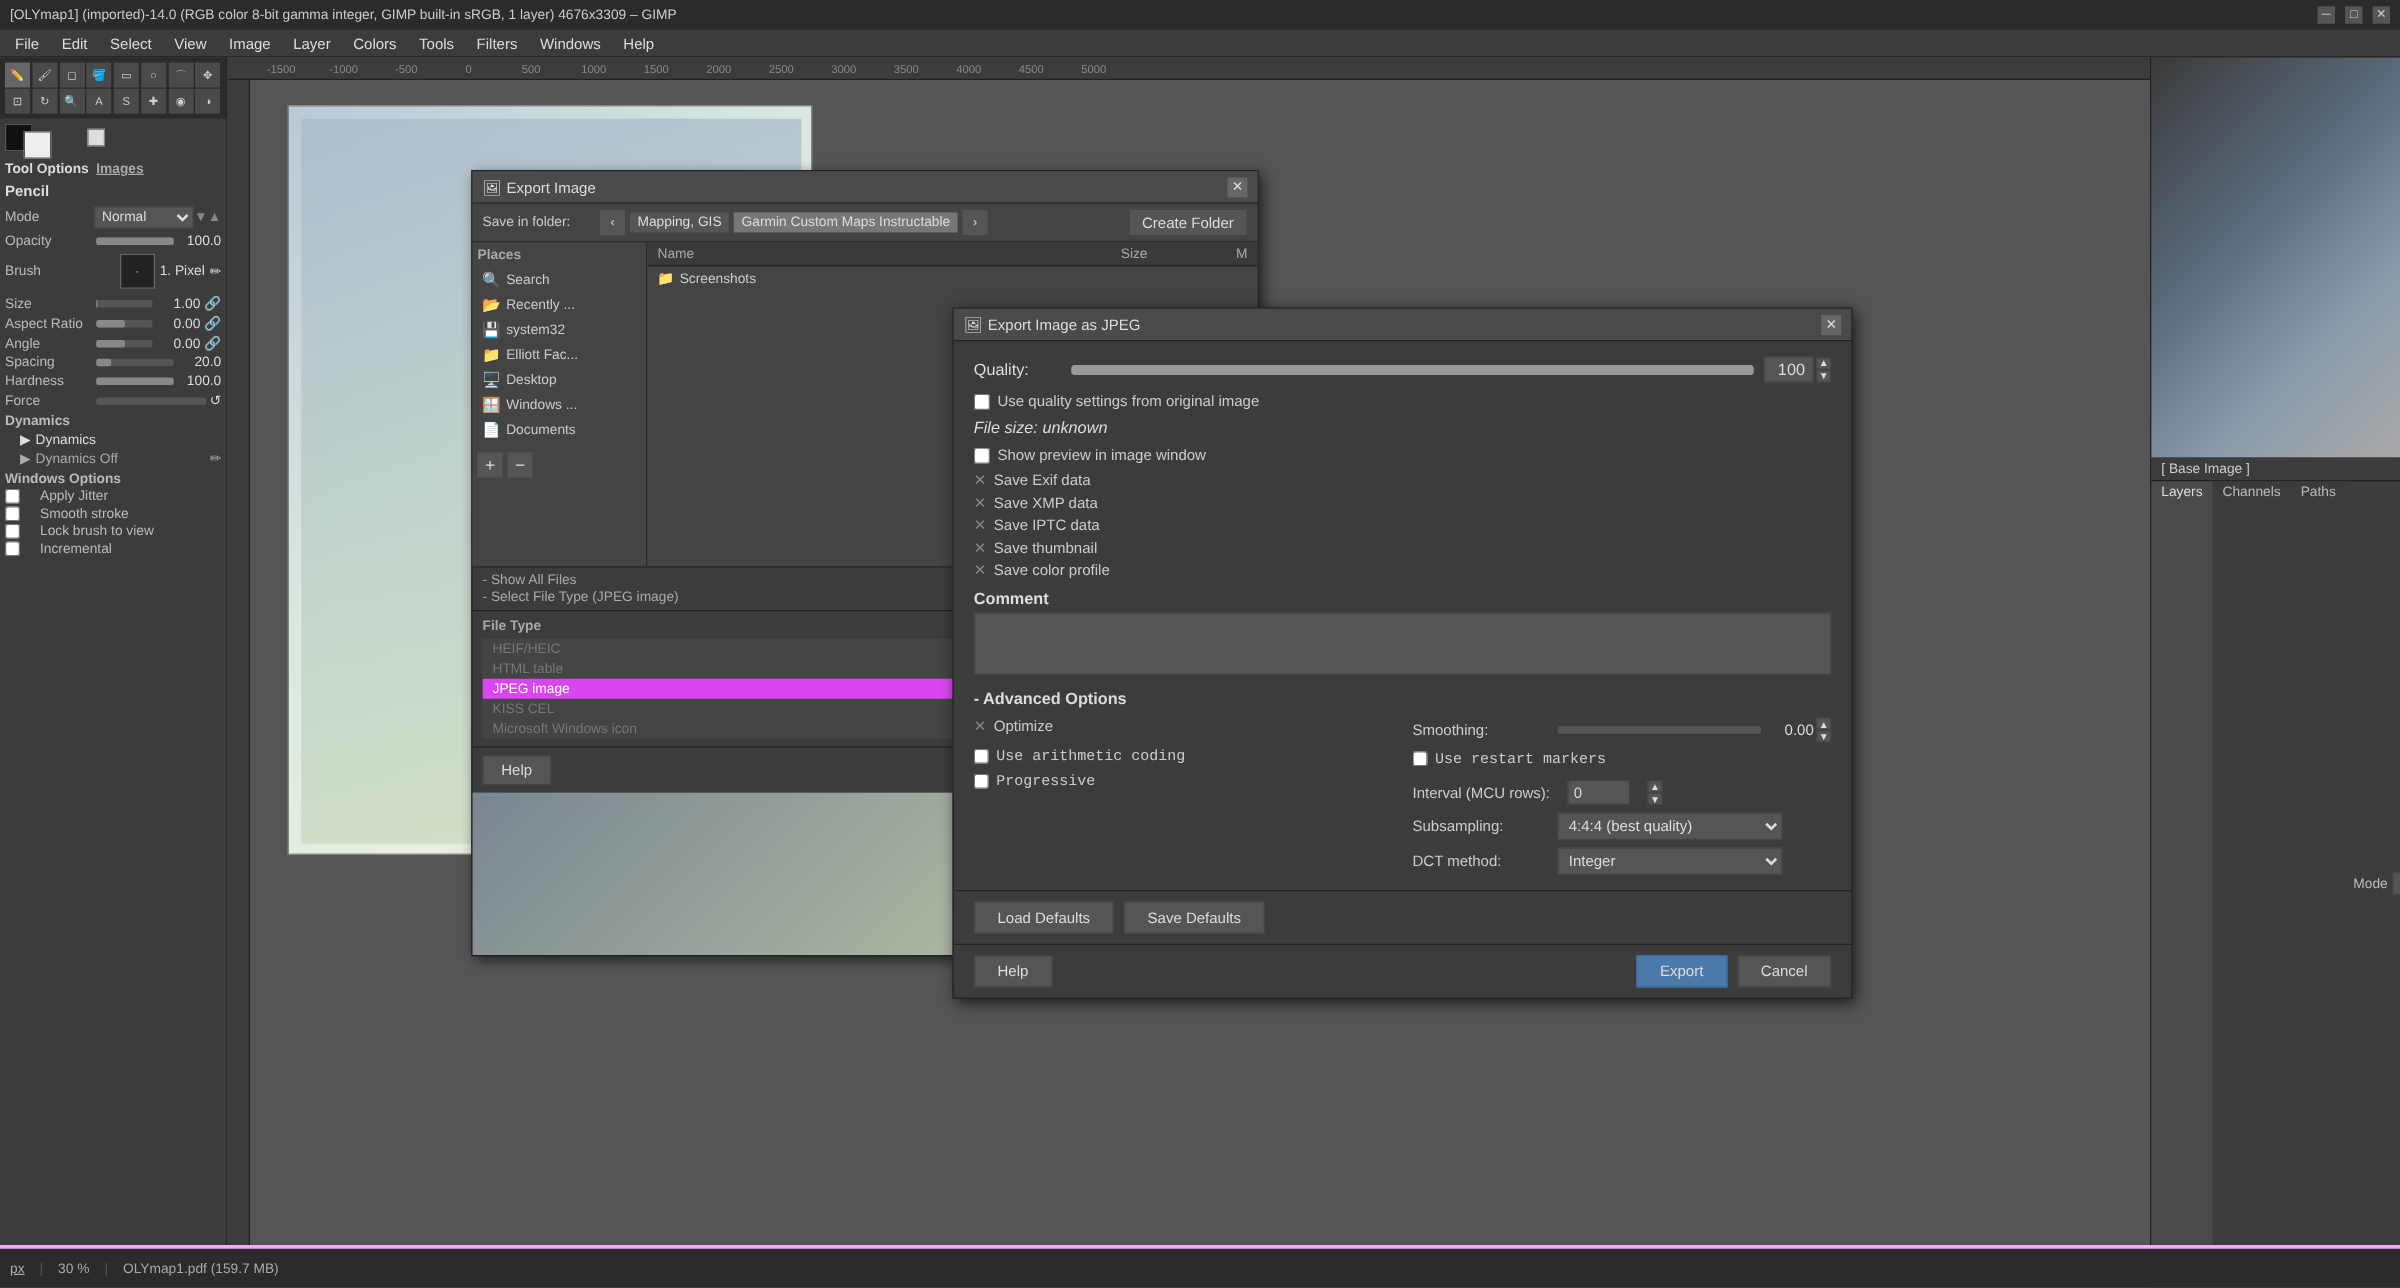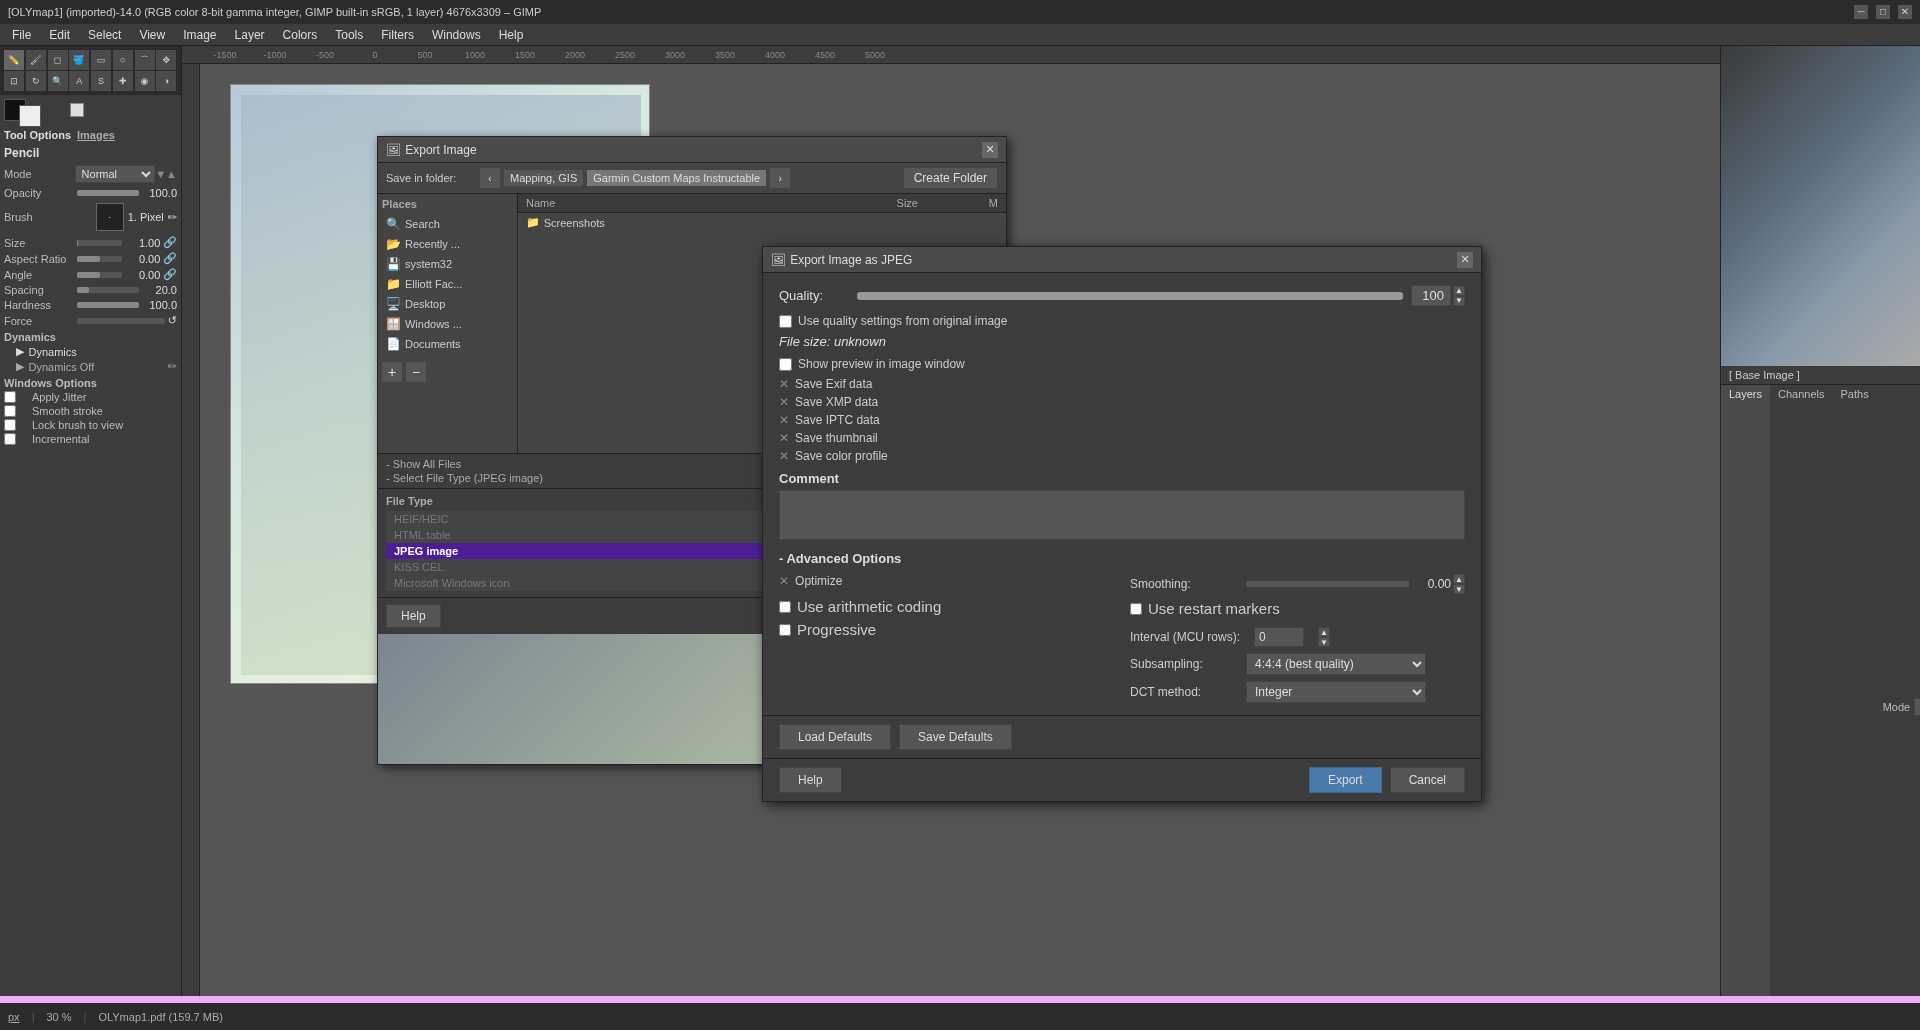--- a/index.html
+++ b/index.html
@@ -384,21 +384,21 @@
       margin-bottom: 4px;
     }
     .file-type-list {
       max-height: 120px; overflow-y: auto;
       background: #444;
     }
     .file-type-item {
       padding: 2px 8px; font-size: 11px; color: #ccc;
       cursor: pointer;
     }
-    .file-type-item.selected { background: #4c1d95; color: #fff; font-weight: bold; }
+    .file-type-item.selected { background: #d946ef; color: #fff; font-weight: normal; }
     .file-type-item.disabled { color: #777; }
 
     #dialog-bottom {
       display: flex; justify-content: flex-start;
       padding: 6px 8px;
       gap: 6px;
     }
     .dialog-btn {
       padding: 4px 14px;
       background: #555; border: 1px solid #444;
@@ -491,21 +491,21 @@
     .adv-label { font-size: 12px; color: #ccc; min-width: 110px; }
     .adv-slider {
       flex: 1; height: 6px; background: #555; border-radius: 2px;
     }
     .adv-slider-fill { height: 100%; background: #888; border-radius: 2px; }
     .adv-val { font-size: 12px; color: #ddd; min-width: 36px; text-align: right; }
     .adv-val-box { display: flex; align-items: center; gap: 2px; }
 
     .adv-checkbox-row { display: flex; align-items: center; gap: 6px; }
     .adv-checkbox-row input { width: 12px; height: 12px; }
-    .adv-checkbox-row label { font-size: 15px; color: #ccc; }
+    .adv-checkbox-row label { font-size: 12px; color: #ccc; font-family: Liberation Mono, monospace; }
 
     .adv-select-row { display: flex; align-items: center; gap: 6px; }
     .adv-select-label { font-size: 12px; color: #ccc; min-width: 110px; }
     .adv-select {
       background: #555; border: 1px solid #444;
       color: #ddd; font-size: 12px;
       padding: 2px 4px; min-width: 180px;
     }
 
     .interval-row {
@@ -538,21 +538,21 @@
     .jpeg-btn.primary {
       background: #4a7aaa; border-color: #3a6a9a;
     }
 
     
     #statusbar {
       position: absolute;
       bottom: 0; left: 0; right: 0;
       height: 34px;
       background: #2b2b2b;
-      border-top: 7px solid #f0abfc;
+      border-top: 3px solid #f0abfc;
       display: flex;
       align-items: center;
       padding: 12px 8px;
       font-size: 11px;
       color: #aaa;
       gap: 12px;
     }
 
     .separator { color: #555; }
   </style>

